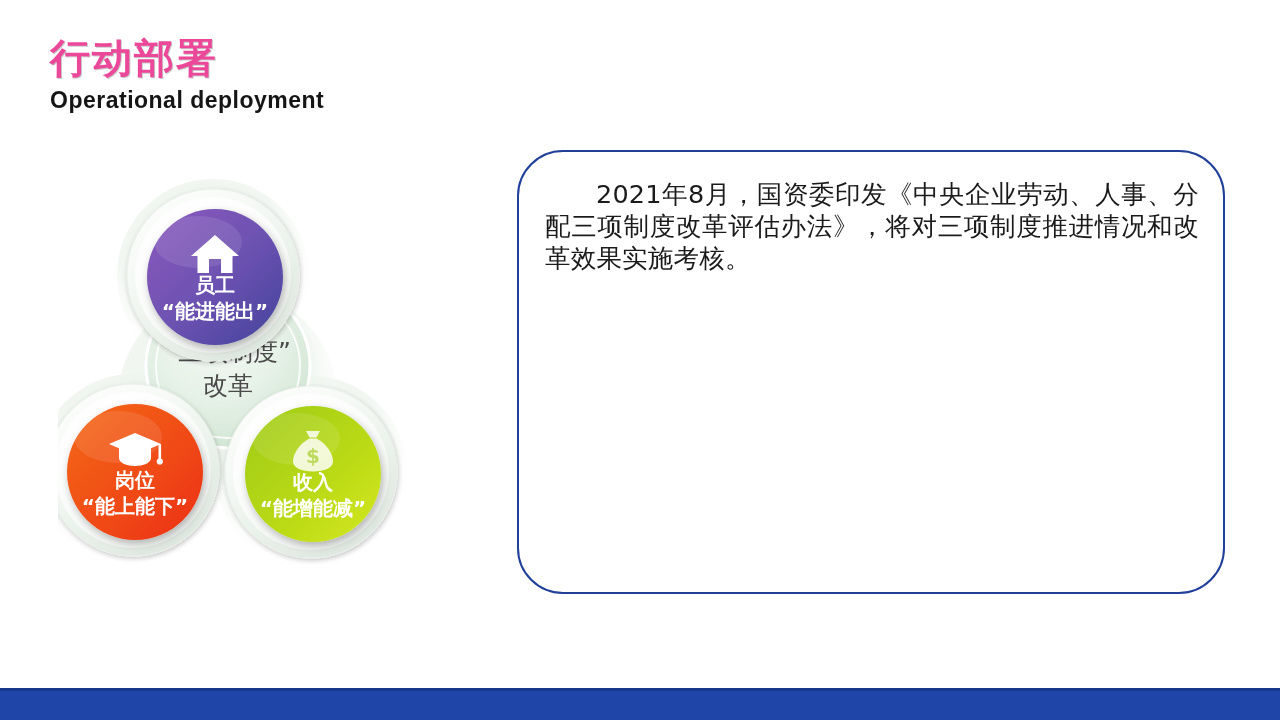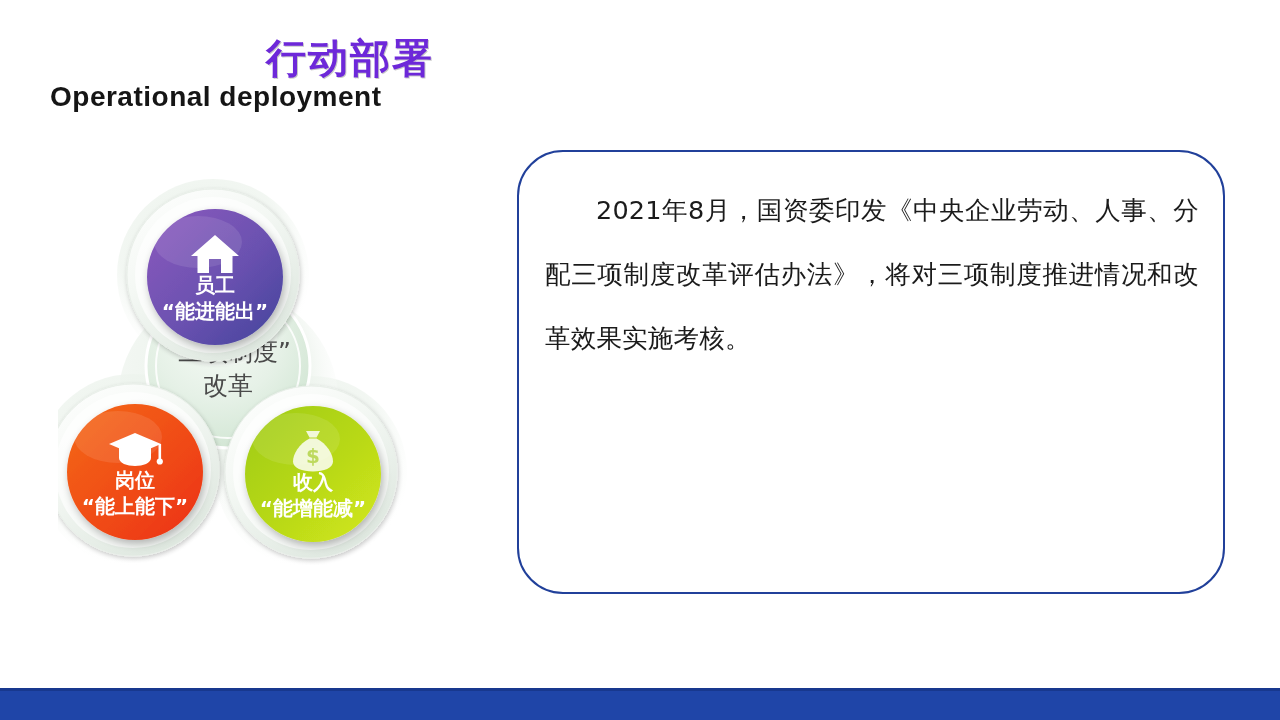--- a/index.html
+++ b/index.html
@@ -26,34 +26,33 @@
   #header {
     position: absolute;
     left: 50px;
     top: 36px;
     width: 600px;
   }
   #title-cn {
     font-family: "DejaVu Sans", "Liberation Sans", sans-serif;
     font-size: 40px;
     font-weight: 700;
-    color: #6d28d9;
+    color: #ec4899;
     letter-spacing: 2px;
     line-height: 1.12;
     white-space: nowrap;
     text-shadow: 1px 1px 0 rgba(0,0,0,0.22);
-    text-align: center;
   }
   #title-en {
     font-family: "Liberation Sans", "DejaVu Sans", sans-serif;
-    font-size: 28px;
+    font-size: 23px;
     font-weight: 600;
     color: #151515;
     letter-spacing: 0.5px;
-    margin-top: 0;
+    margin-top: 6px;
     white-space: nowrap;
   }
 
   
   #bottom-bar {
     position: absolute;
     left: 0;
     right: 0;
     bottom: 0;
     height: 32px;
@@ -118,21 +117,21 @@
   #panel-body {
     position: absolute;
     left: 521px;
     top: 178px;
     width: 700px;
   }
   .para {
     font-family: "DejaVu Sans", "Liberation Sans", sans-serif;
     font-size: 25.5px;
     color: #1b1b1b;
-    line-height: 64px;
+    line-height: 32px;
     text-indent: 2em;
     margin: 0;
     padding: 0 22px 0 24px;
     text-align: justify;
     text-justify: inter-character;
     letter-spacing: 0.2px;
   }
 </style>
 </head>
 <body>

